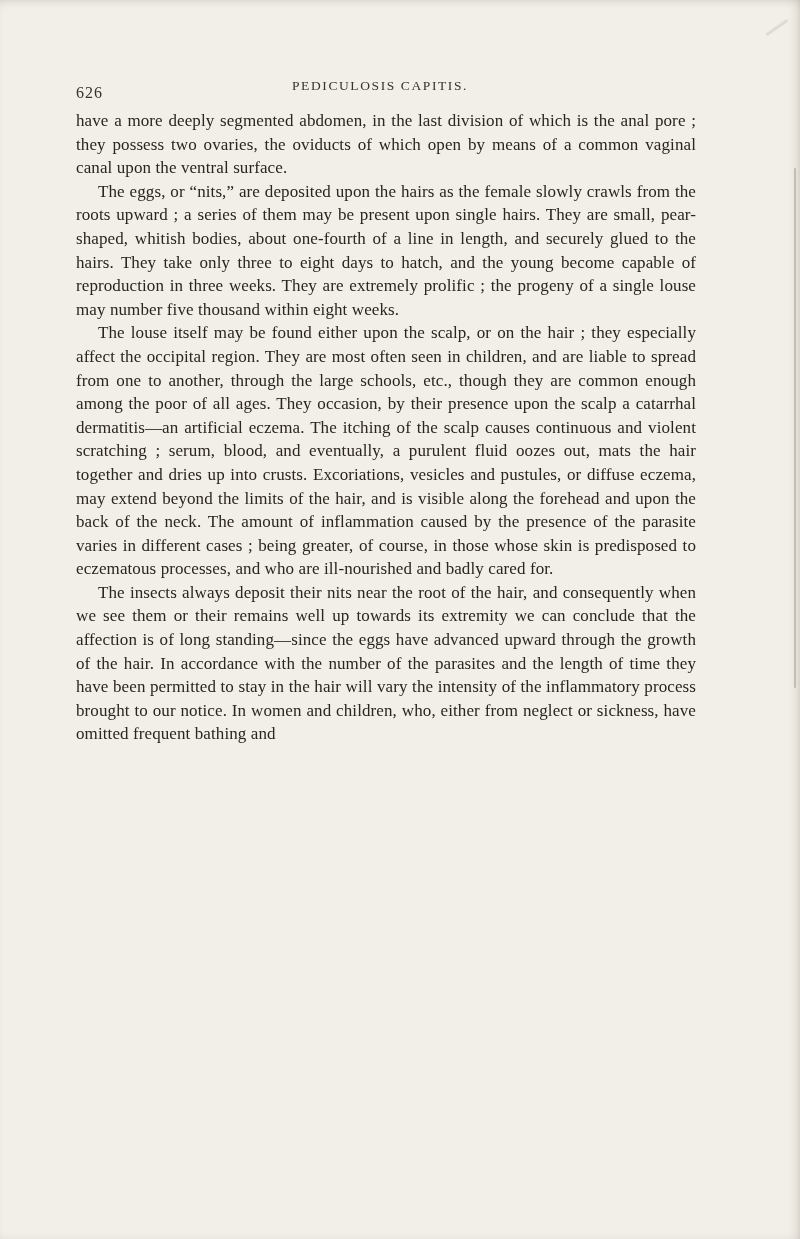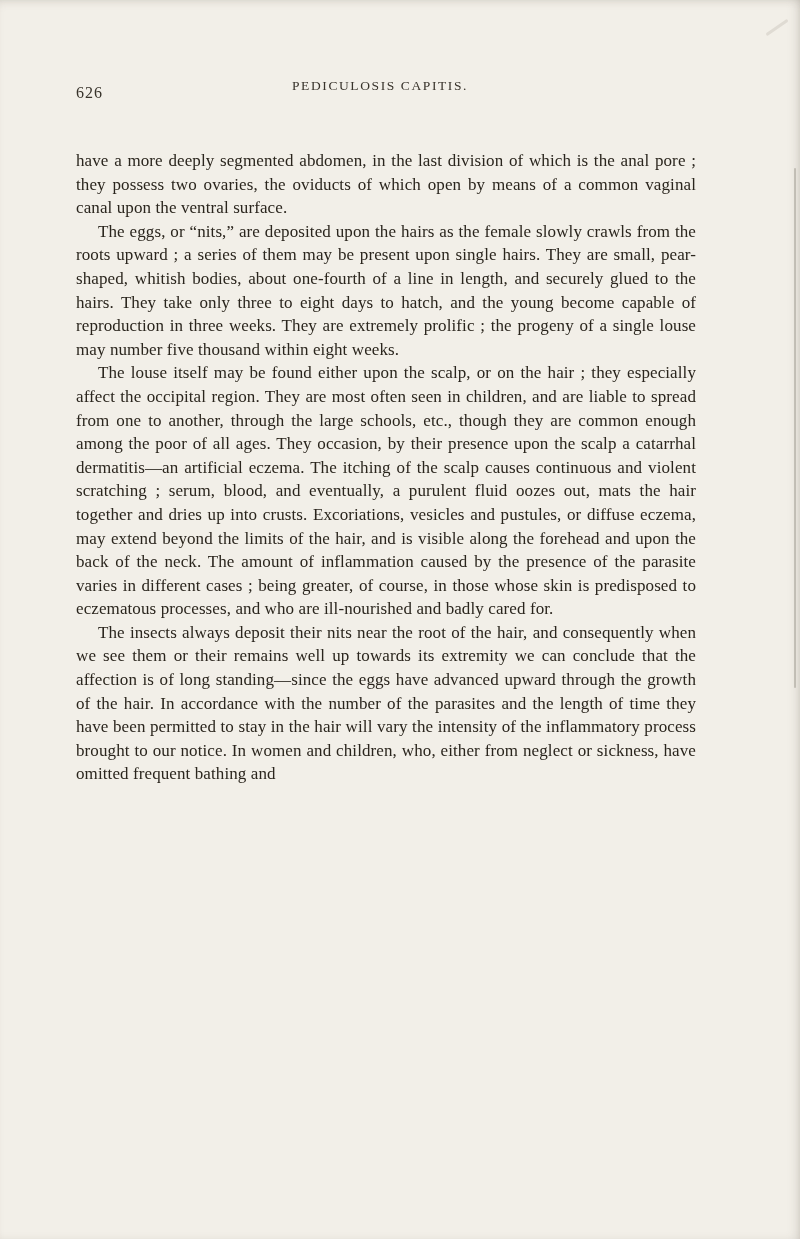--- a/index.html
+++ b/index.html
@@ -53,21 +53,20 @@
     line-height: 23.6px;
     text-align: justify;
     letter-spacing: 0.1px;
   }
   .page-body p {
     margin: 0;
     text-indent: 22px;
   }
   .page-body p.continuation {
     text-indent: 0;
-    margin-top: 40px;
   }
   .scan-edge-line {
     position: absolute;
     right: 4px;
     top: 168px;
     width: 2px;
     height: 520px;
     background: rgba(95, 88, 74, 0.28);
     border-radius: 2px;
   }

